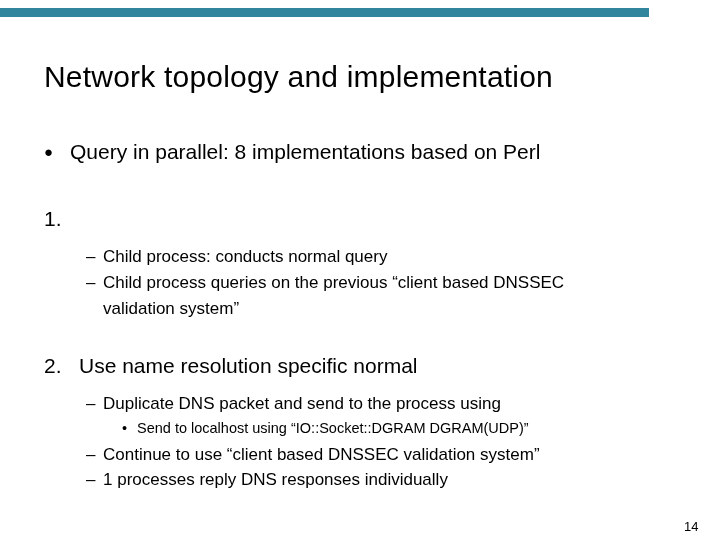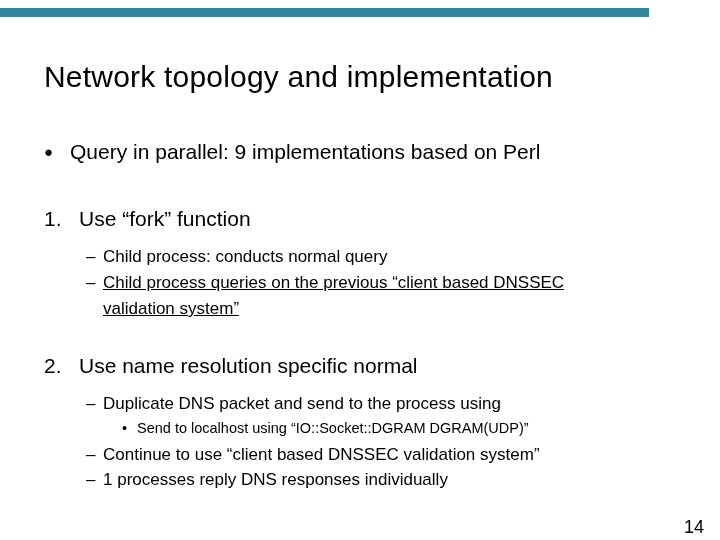--- a/index.html
+++ b/index.html
@@ -40,47 +40,46 @@
   .row .marker { flex: 0 0 auto; text-align: left; }
   .lvl1 { left: 44px; font-size: 21px; line-height: 27px; }
   .lvl1 .marker { width: 26px; font-size: 15px; line-height: 27px; }
   .numbered { left: 44px; font-size: 21px; line-height: 27px; }
   .numbered .marker { width: 35px; font-size: 21px; }
   .lvl2 { left: 86px; font-size: 17px; line-height: 26px; }
   .lvl2 .marker { width: 17px; }
   .lvl3 { left: 122px; font-size: 14.5px; line-height: 22px; }
   .lvl3 .marker { width: 15px; }
   .row.wrap { white-space: normal; }
-  .row.wrap .text { max-width: 500px; text-decoration: underline; }
+  .row.wrap .text { max-width: 500px; }
   .page-number {
     position: absolute;
     left: 684px;
     top: 510px;
-    font-size: 18px;
+    font-size: 13px;
     line-height: 18px;
     text-align: center;
   }
 </style>
 </head>
 <body>
 
 <div class="slide">
 
   <div class="accent-bar top"></div>
 
   <h1 class="slide-title">Network topology and implementation</h1>
 
   <div class="row lvl1" style="top:130px">
     <span class="marker">●</span>
-    <span class="text">Query in parallel: 9 implementations based on Perl</span>
+    <span class="text">Query in parallel: 8 implementations based on Perl</span>
   </div>
 
   <div class="row numbered" style="top:197px">
     <span class="marker">1.</span>
-    <span class="text">Use “fork” function</span>
   </div>
 
   <div class="row lvl2" style="top:236px">
     <span class="marker">–</span>
     <span class="text">Child process: conducts normal query</span>
   </div>
 
   <div class="row lvl2 wrap" style="top:262px">
     <span class="marker">–</span>
     <span class="text">Child process queries on the previous “client based DNSSEC validation system”</span>

